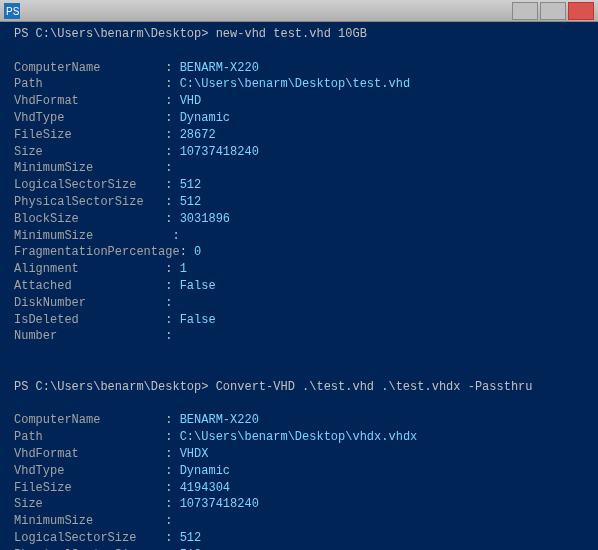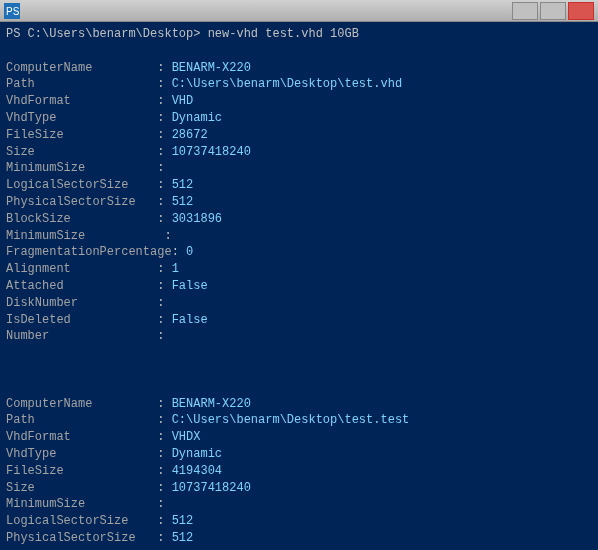--- a/index.html
+++ b/index.html
@@ -72,21 +72,21 @@
       background: #d9534f;
       color: #fff;
       border-color: #c9302c;
     }
 
     .terminal-content {
       width: 598px;
       height: 528px;
       background: #012456;
       color: #c0c0c0;
-      padding: 4px 6px;
+      padding: 4px 14px;
       overflow-y: auto;
       line-height: 1.4;
     }
 
     .terminal-content::-webkit-scrollbar {
       width: 12px;
     }
     .terminal-content::-webkit-scrollbar-track {
       background: #1a3a6a;
     }
@@ -143,23 +143,24 @@
       <div class="line"><span class="key">BlockSize            </span><span class="sep">: </span><span class="val">3031896</span></div>
       <div class="line"><span class="key">MinimumSize           </span><span class="sep">:  </span><span class="val"></span></div>
       <div class="line"><span class="key">FragmentationPercentage</span><span class="sep">: </span><span class="val">0</span></div>
       <div class="line"><span class="key">Alignment            </span><span class="sep">: </span><span class="val">1</span></div>
       <div class="line"><span class="key">Attached             </span><span class="sep">: </span><span class="val">False</span></div>
       <div class="line"><span class="key">DiskNumber           </span><span class="sep">:  </span><span class="val"></span></div>
       <div class="line"><span class="key">IsDeleted            </span><span class="sep">: </span><span class="val">False</span></div>
       <div class="line"><span class="key">Number               </span><span class="sep">:  </span><span class="val"></span></div>
       <div class="line blank"></div>
       <div class="line blank"></div>
+      <div class="line"><span class="prompt">PS C:\Users\benarm\Desktop&gt; </span><span class="command">Convert-VHD .\test.vhd .\test.vhdx -Passthru</span></div>
       <div class="line blank"></div>
       <div class="line"><span class="key">ComputerName         </span><span class="sep">: </span><span class="val">BENARM-X220</span></div>
-      <div class="line"><span class="key">Path                 </span><span class="sep">: </span><span class="val">C:\Users\benarm\Desktop\test.test</span></div>
+      <div class="line"><span class="key">Path                 </span><span class="sep">: </span><span class="val">C:\Users\benarm\Desktop\vhdx.vhdx</span></div>
       <div class="line"><span class="key">VhdFormat            </span><span class="sep">: </span><span class="val">VHDX</span></div>
       <div class="line"><span class="key">VhdType              </span><span class="sep">: </span><span class="val">Dynamic</span></div>
       <div class="line"><span class="key">FileSize             </span><span class="sep">: </span><span class="val">4194304</span></div>
       <div class="line"><span class="key">Size                 </span><span class="sep">: </span><span class="val">10737418240</span></div>
       <div class="line"><span class="key">MinimumSize          </span><span class="sep">:  </span><span class="val"></span></div>
       <div class="line"><span class="key">LogicalSectorSize    </span><span class="sep">: </span><span class="val">512</span></div>
       <div class="line"><span class="key">PhysicalSectorSize   </span><span class="sep">: </span><span class="val">512</span></div>
     </div>
 </div>
 

